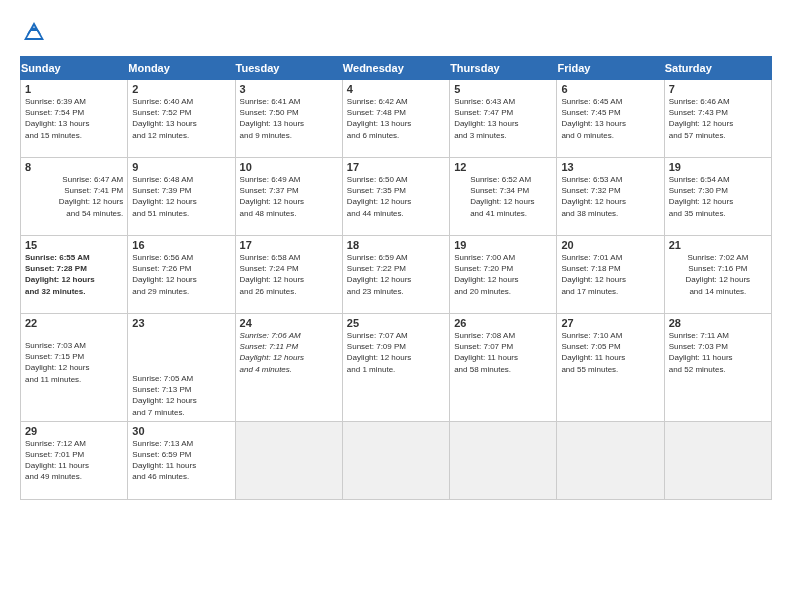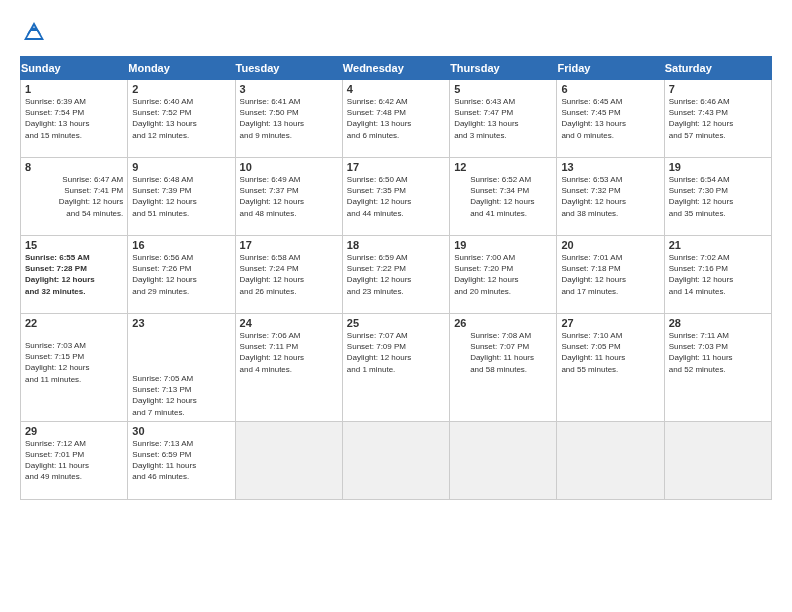--- a/index.html
+++ b/index.html
@@ -274,21 +274,21 @@
           </td>
           <td>
             <span class="day-num">20</span>
             <div class="day-info" style="white-space: pre-line;">Sunrise: 7:01 AM
 Sunset: 7:18 PM
 Daylight: 12 hours
 and 17 minutes.</div>
           </td>
           <td>
             <span class="day-num">21</span>
-            <div class="day-info" style="white-space: pre-line;">Sunrise: 7:02 AM
+            <div class="day-info" style="white-space: pre-line; text-align: center;">Sunrise: 7:02 AM
 Sunset: 7:16 PM
 Daylight: 12 hours
 and 14 minutes.</div>
           </td>
         </tr>
         <tr>
           <td>
             <span class="day-num">22</span>
             <div class="day-info" style="white-space: pre-line; margin-top: 11px;">Sunrise: 7:03 AM
 Sunset: 7:15 PM
@@ -297,35 +297,35 @@
           </td>
           <td>
             <span class="day-num">23</span>
             <div class="day-info" style="white-space: pre-line; margin-top: 44px;">Sunrise: 7:05 AM
 Sunset: 7:13 PM
 Daylight: 12 hours
 and 7 minutes.</div>
           </td>
           <td>
             <span class="day-num">24</span>
-            <div class="day-info" style="white-space: pre-line;">Sunrise: 7:06 AM
+            <div class="day-info" style="white-space: pre-line; font-style: italic;">Sunrise: 7:06 AM
 Sunset: 7:11 PM
 Daylight: 12 hours
 and 4 minutes.</div>
           </td>
           <td>
             <span class="day-num">25</span>
             <div class="day-info" style="white-space: pre-line;">Sunrise: 7:07 AM
 Sunset: 7:09 PM
 Daylight: 12 hours
 and 1 minute.</div>
           </td>
           <td>
             <span class="day-num">26</span>
-            <div class="day-info" style="white-space: pre-line; margin-left: 16px;">Sunrise: 7:08 AM
+            <div class="day-info" style="white-space: pre-line;">Sunrise: 7:08 AM
 Sunset: 7:07 PM
 Daylight: 11 hours
 and 58 minutes.</div>
           </td>
           <td>
             <span class="day-num">27</span>
             <div class="day-info" style="white-space: pre-line;">Sunrise: 7:10 AM
 Sunset: 7:05 PM
 Daylight: 11 hours
 and 55 minutes.</div>

